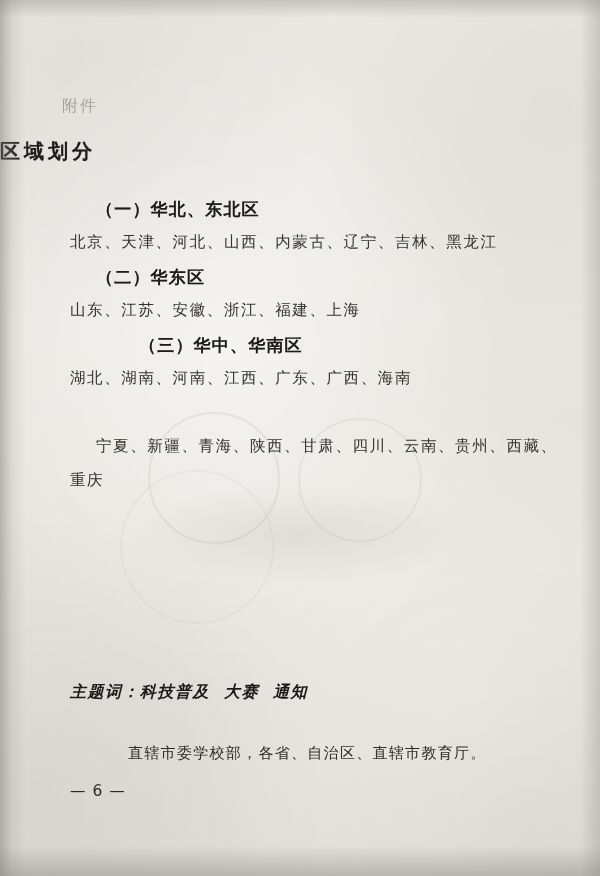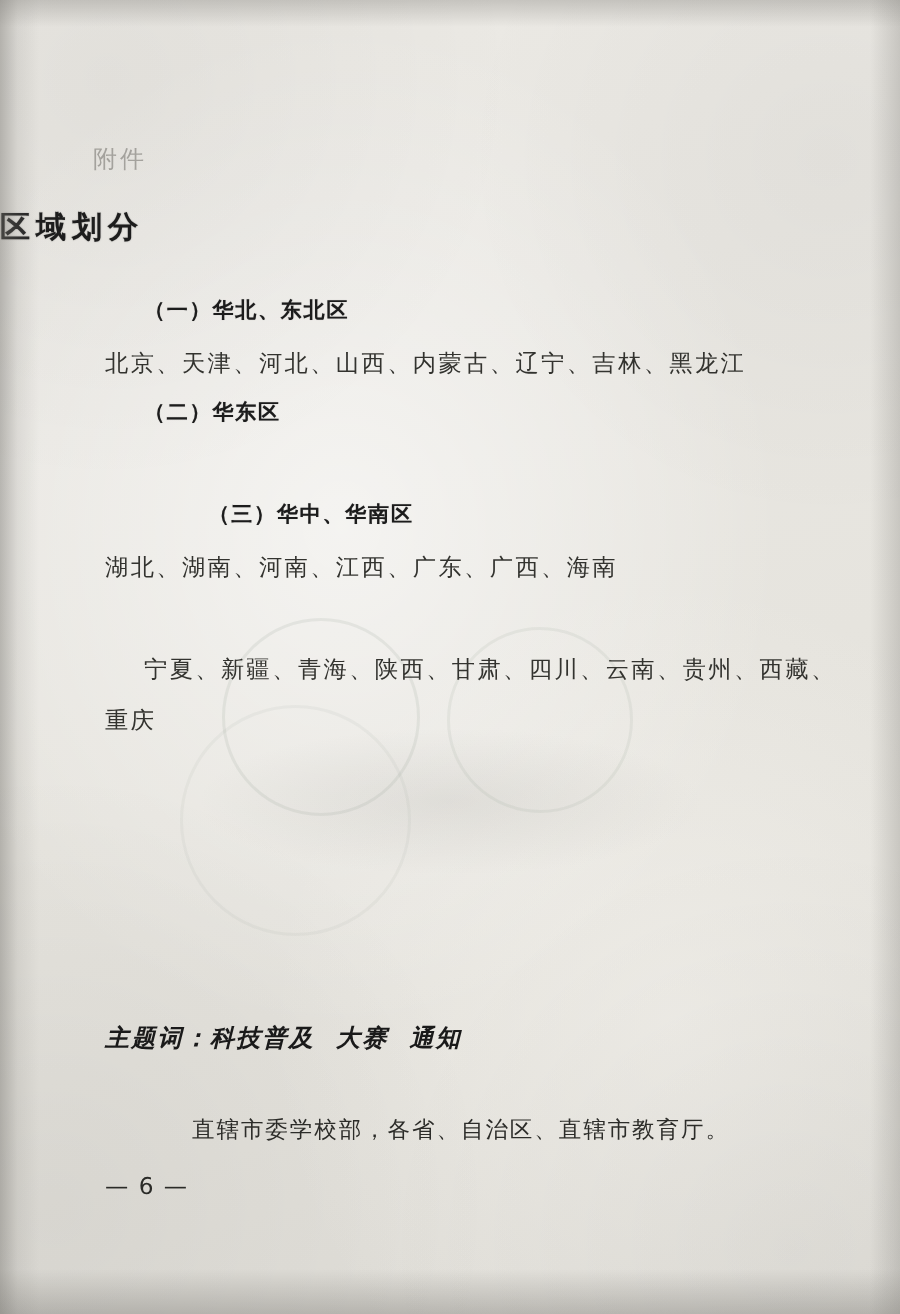--- a/index.html
+++ b/index.html
@@ -103,21 +103,21 @@
     font-family: "DejaVu Serif", serif;
     text-shadow: 0 0 1px rgba(0,0,0,0.35);
   }
 
   .section {
     position: absolute;
     left: 0;
     width: 600px;
   }
   .heading {
-    font-size: 14px;
+    font-size: 17px;
     font-weight: bold;
     color: #1c1c1c;
     letter-spacing: 1.2px;
     padding-left: 96px;
     font-family: "DejaVu Sans", sans-serif;
     text-shadow: 0 0 0.6px rgba(0,0,0,0.3);
   }
   .body-line {
     font-size: 15.5px;
     color: #33332f;
@@ -180,20 +180,23 @@
     <div class="section" style="top:198px;">
       <div class="heading">（一）华北、东北区</div>
     </div>
     <div class="section" style="top:232px;">
       <div class="body-line cont">北京、天津、河北、山西、内蒙古、辽宁、吉林、黑龙江</div>
     </div>
 
     <div class="section" style="top:266px;">
       <div class="heading">（二）华东区</div>
     </div>
+    <div class="section" style="top:300px;">
+      <div class="body-line cont">山东、江苏、安徽、浙江、福建、上海</div>
+    </div>
 
     <div class="section" style="top:334px;margin-left:43px;">
       <div class="heading">（三）华中、华南区</div>
     </div>
     <div class="section" style="top:368px;">
       <div class="body-line cont">湖北、湖南、河南、江西、广东、广西、海南</div>
     </div>
 
     <div class="section" style="top:436px;">
       <div class="body-line">宁夏、新疆、青海、陕西、甘肃、四川、云南、贵州、西藏、</div>

